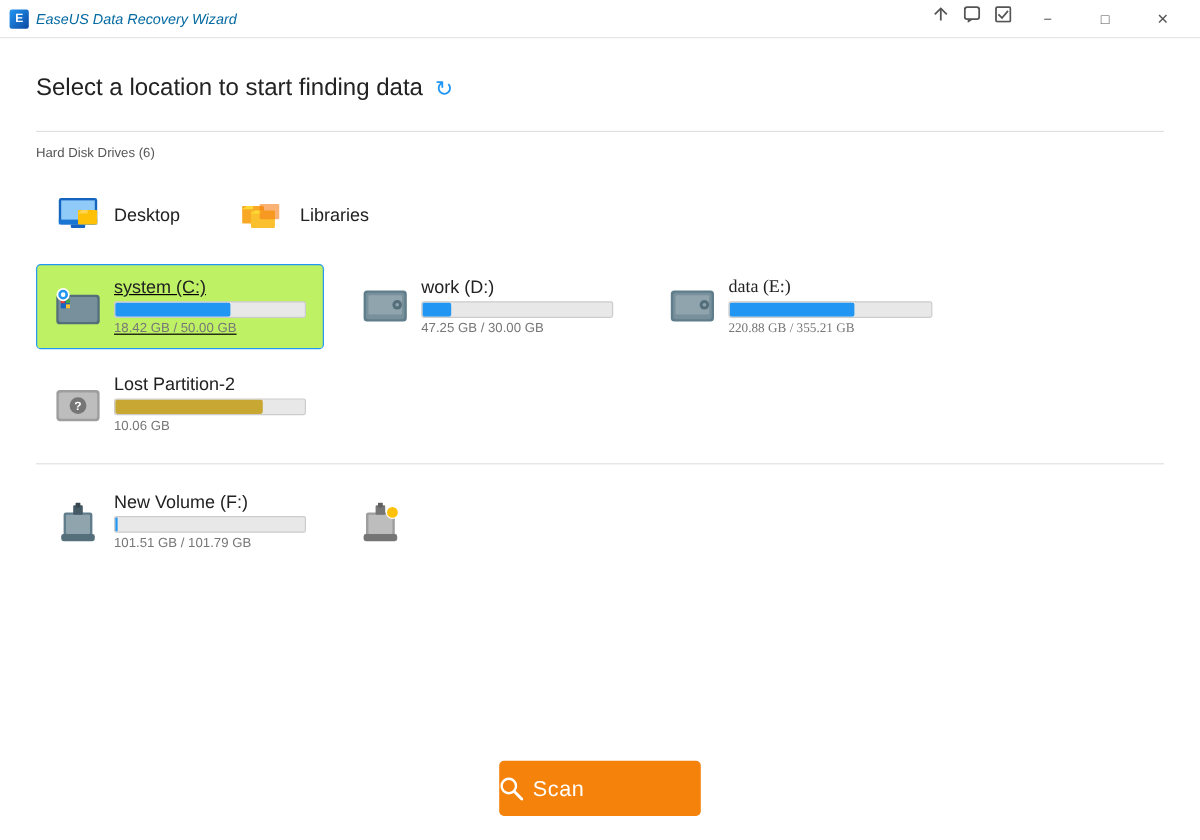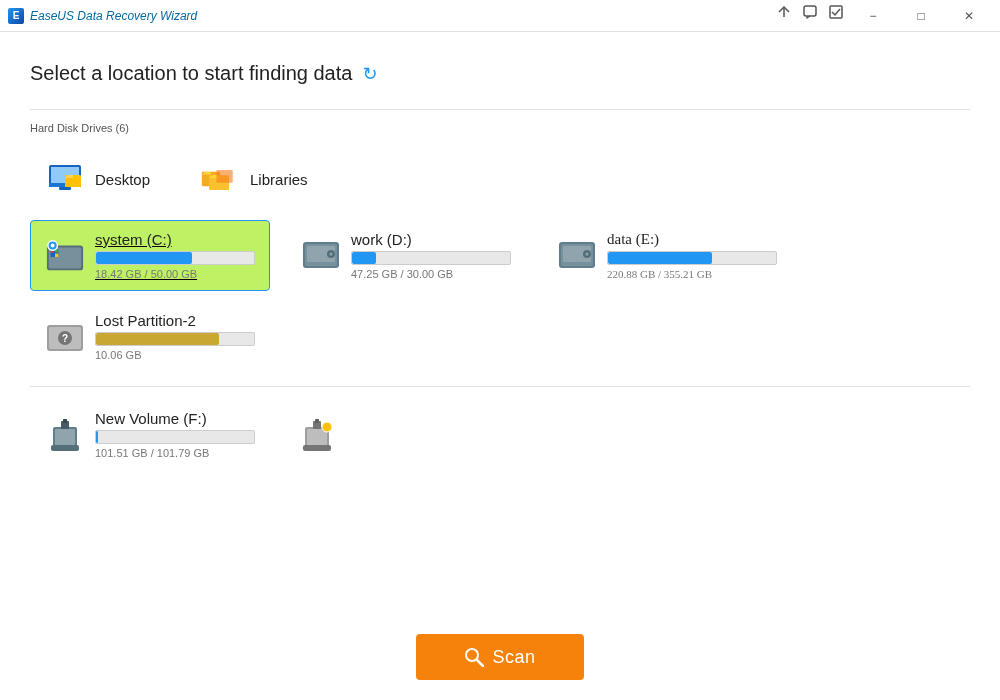--- a/index.html
+++ b/index.html
@@ -187,21 +187,21 @@
       color: white;
       border: none;
       border-radius: 4px;
       width: 168px;
       height: 46px;
       font-size: 18px;
       font-weight: 500;
       cursor: pointer;
       display: flex;
       align-items: center;
-      justify-content: center;
+      justify-content: flex-start;
       gap: 8px;
       letter-spacing: 0.5px;
     }
   </style>
 </head>
 <body>
 
 <div class="titlebar">
   <div class="titlebar-icon">E</div>
   <span class="titlebar-title">EaseUS Data Recovery Wizard</span>

